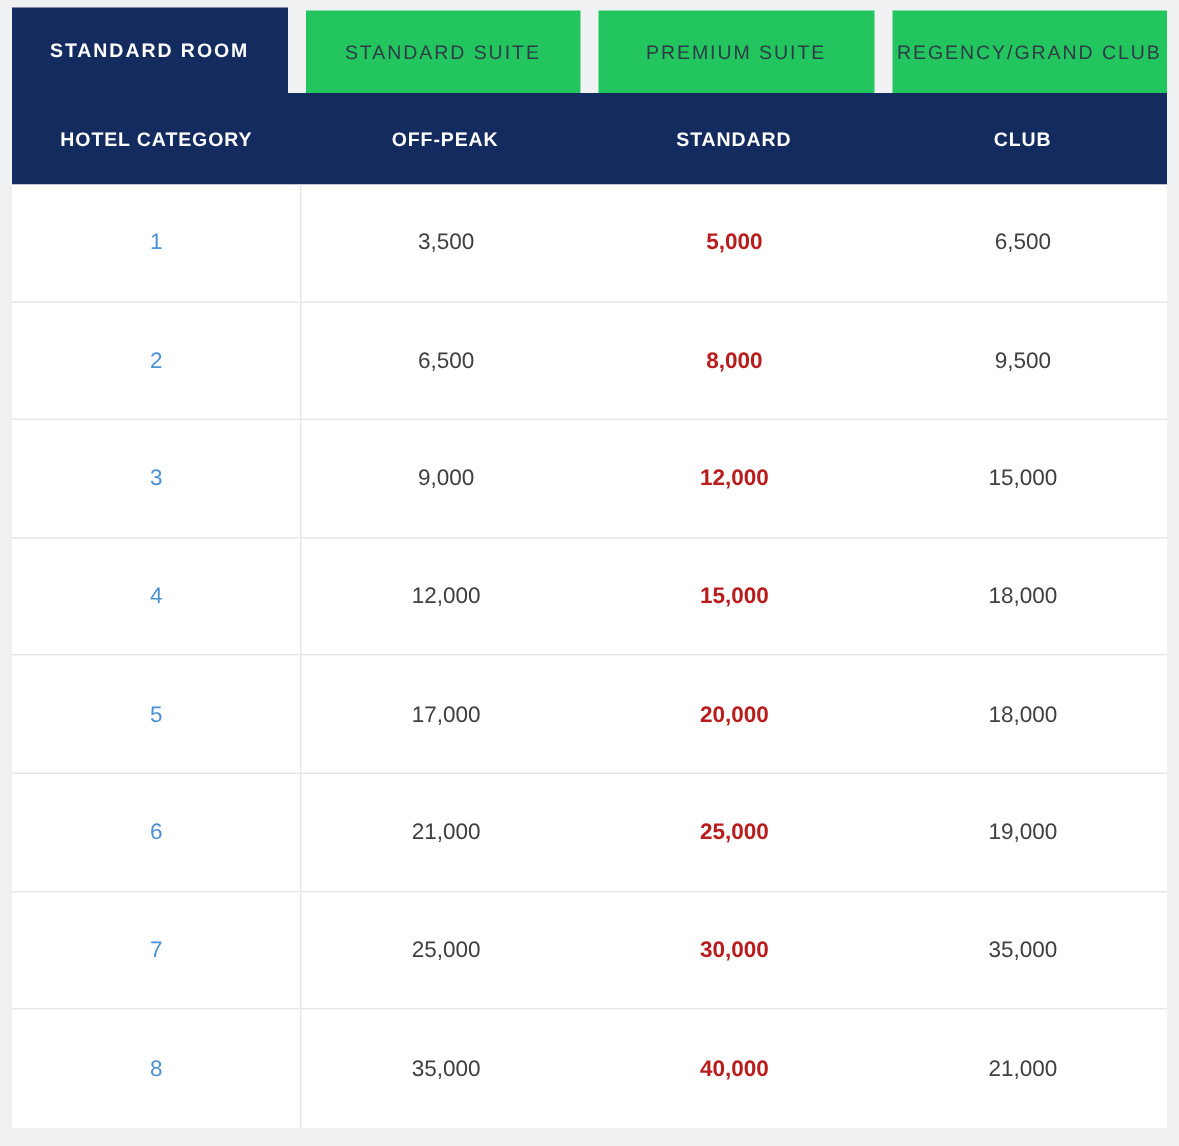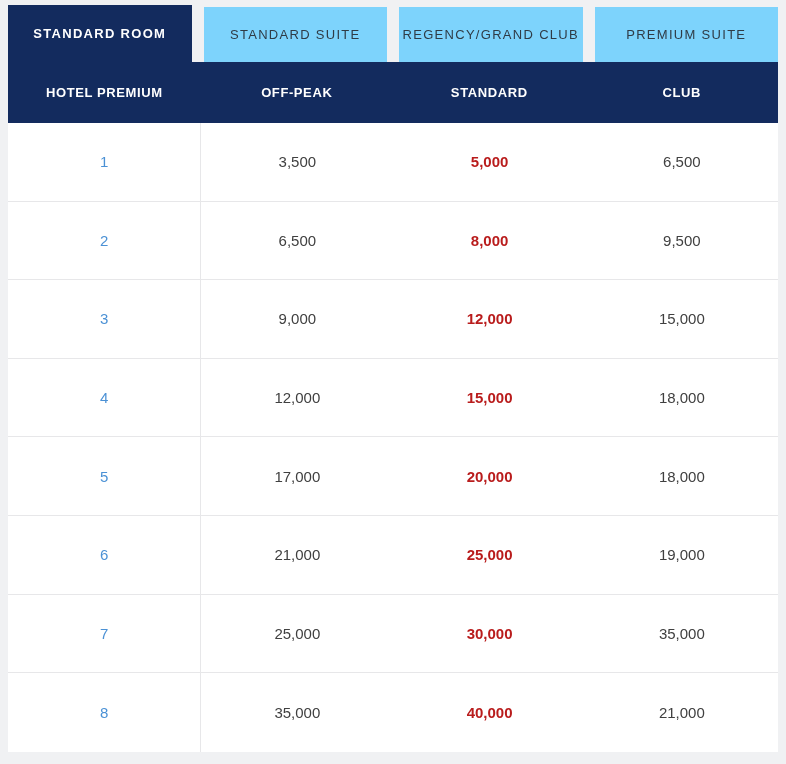--- a/index.html
+++ b/index.html
@@ -38,21 +38,21 @@
     cursor: pointer;
     user-select: none;
     text-align: center;
   }
   .tab.active {
     background: #132b5e;
     color: #ffffff;
     font-weight: bold;
   }
   .tab.inactive {
-    background: #7dd3fc;
+    background: #22c55e;
     color: #2f3b46;
     margin-top: 2px;
   }
   
   .thead {
     display: flex;
     height: 61px;
     background: #132b5e;
     color: #ffffff;
   }
@@ -101,26 +101,26 @@
 </style>
 </head>
 <body>
 
 <div class="page">
   <div class="chart">
 
     <div class="tabs">
       <div class="tab active">STANDARD ROOM</div>
       <div class="tab inactive">STANDARD SUITE</div>
+      <div class="tab inactive">PREMIUM SUITE</div>
       <div class="tab inactive">REGENCY/GRAND CLUB</div>
-      <div class="tab inactive">PREMIUM SUITE</div>
     </div>
 
     <div class="thead">
-      <div class="cell">HOTEL PREMIUM</div>
+      <div class="cell">HOTEL CATEGORY</div>
       <div class="cell">OFF-PEAK</div>
       <div class="cell">STANDARD</div>
       <div class="cell">CLUB</div>
     </div>
 
     <div class="tbody">
 
       <div class="row">
         <div class="cell category">
             <a>1</a>

